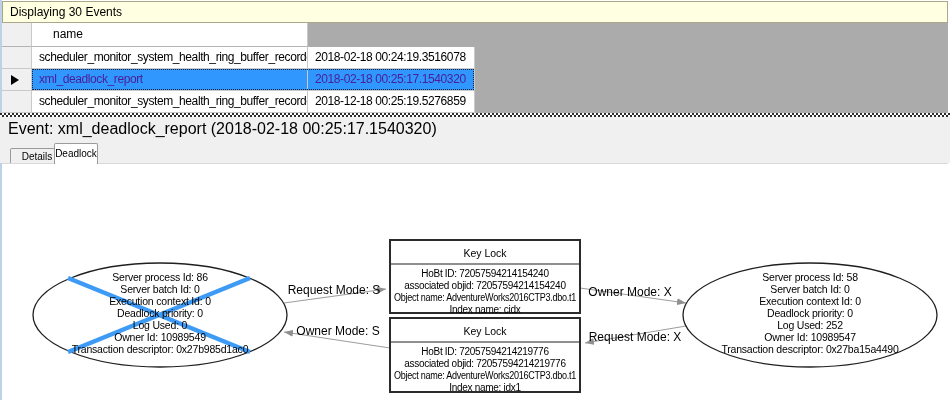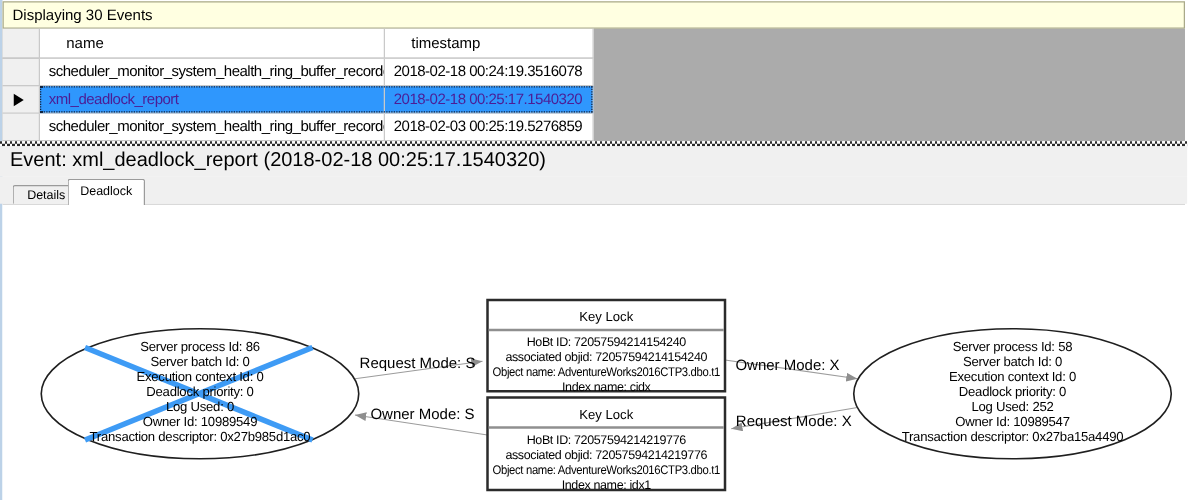--- a/index.html
+++ b/index.html
@@ -36,21 +36,21 @@
       repeating-linear-gradient(90deg,#2b2b2b 0 2px,rgba(0,0,0,0) 2px 4px),
       repeating-linear-gradient(90deg,rgba(0,0,0,0) 0 2px,#2b2b2b 2px 4px);
     background-size:4px 2px,4px 2px;background-position:0 0,0 2px;background-repeat:repeat-x;}
   
   .event-bar{position:absolute;left:0;top:117px;width:950px;height:24px;background:#F0F0F0;
     font-size:16px;line-height:24px;padding-left:8px;box-sizing:border-box;}
   .tabstrip{position:absolute;left:0;top:141px;width:950px;height:22px;background:#F0F0F0;}
   .tab{position:absolute;box-sizing:border-box;text-align:center;font-size:10px;
     border:1px solid #9B9B9B;border-bottom:none;border-radius:2px 2px 0 0;}
   .tab.inactive{left:10px;top:7px;width:54px;height:15px;line-height:15px;background:#F0F0F0;z-index:2;}
-  .tab.active{left:54px;top:2px;width:62px;height:21px;line-height:19px;background:#FFFFFF;z-index:6;}
+  .tab.active{left:54px;top:2px;width:44px;height:21px;line-height:19px;background:#FFFFFF;z-index:6;}
   
   .panel{position:absolute;left:2px;top:163px;width:946px;height:237px;background:#fff;
     border-top:1px solid #D9D9D9;box-sizing:border-box;}
   .graph-svg{position:absolute;left:0;top:0;}
   .node-text{font-size:10.5px;letter-spacing:-0.2px;fill:#000;}
   .box-text{font-size:10px;letter-spacing:-0.3px;fill:#000;}
   .box-title{font-size:10.5px;fill:#000;}
   .edge-label{font-size:12px;fill:#000;}
 </style>
 </head>
@@ -61,38 +61,37 @@
 
   <div class="info-bar">
     <span>Displaying 30 Events</span>
   </div>
 
   <div class="grid">
     <div class="grid-table">
       <div class="grow hdr">
         <div class="cell sel"></div>
         <div class="cell name">name</div>
-        <div class="cell ts">timestamp</div>
       </div>
       <div class="grow row">
         <div class="cell sel"></div>
         <div class="cell name">scheduler_monitor_system_health_ring_buffer_recorded</div>
         <div class="cell ts">2018-02-18 00:24:19.3516078</div>
       </div>
       <div class="grow row selected">
         <div class="cell sel">
           <span class="row-arrow"></span>
         </div>
         <div class="cell name">xml_deadlock_report</div>
         <div class="cell ts">2018-02-18 00:25:17.1540320</div>
       </div>
       <div class="grow row">
         <div class="cell sel"></div>
         <div class="cell name">scheduler_monitor_system_health_ring_buffer_recorded</div>
-        <div class="cell ts">2018-02-03 00:25:19.5276859</div>
+        <div class="cell ts">2018-12-18 00:25:19.5276859</div>
       </div>
     </div>
   </div>
 
   <div class="splitter"></div>
 
   <div class="event-bar">
     <span>Event: xml_deadlock_report (2018-02-18 00:25:17.1540320)</span>
   </div>
 

